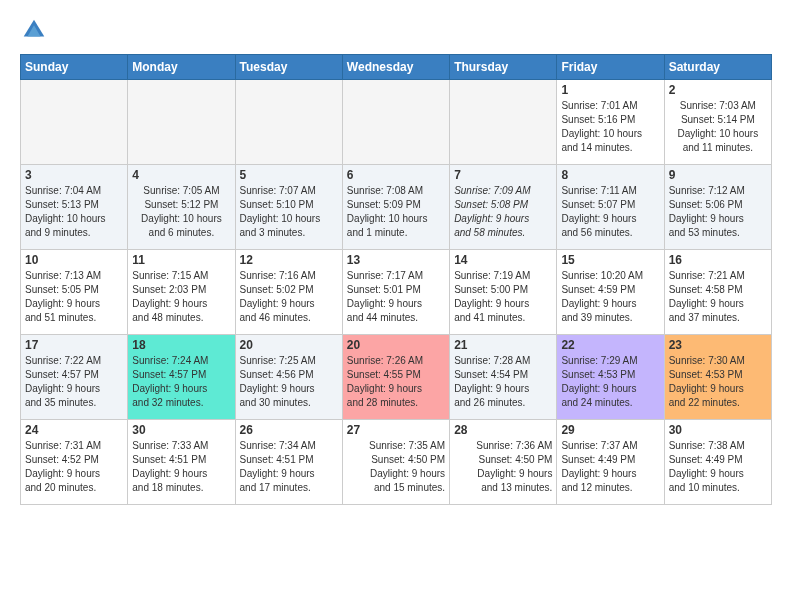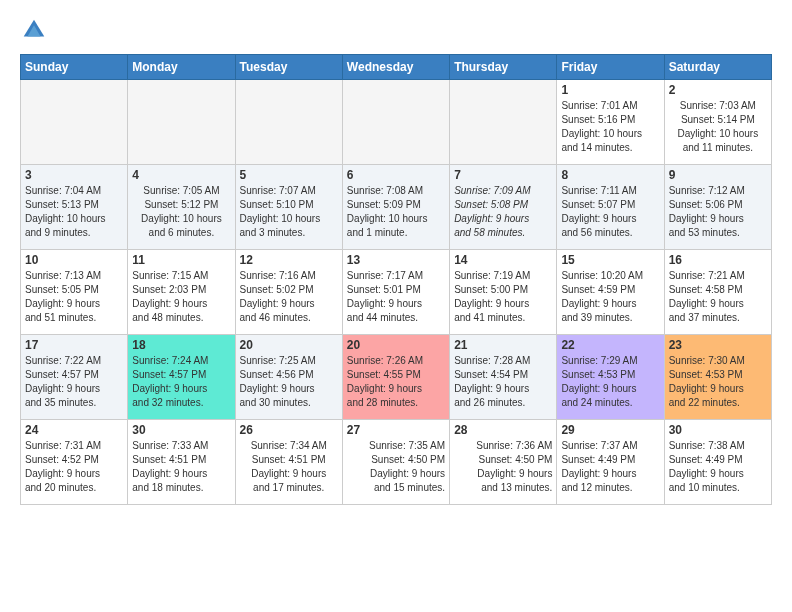--- a/index.html
+++ b/index.html
@@ -310,21 +310,21 @@
           </td>
           <td>
             <div class="day-number">30</div>
             <div class="day-info" style="white-space: pre-line;">Sunrise: 7:33 AM
 Sunset: 4:51 PM
 Daylight: 9 hours
 and 18 minutes.</div>
           </td>
           <td>
             <div class="day-number">26</div>
-            <div class="day-info" style="white-space: pre-line; text-align: center;">Sunrise: 7:34 AM
+            <div class="day-info" style="white-space: pre-line;">Sunrise: 7:34 AM
 Sunset: 4:51 PM
 Daylight: 9 hours
 and 17 minutes.</div>
           </td>
           <td>
             <div class="day-number">27</div>
             <div class="day-info" style="white-space: pre-line; text-align: right;">Sunrise: 7:35 AM
 Sunset: 4:50 PM
 Daylight: 9 hours
 and 15 minutes.</div>

